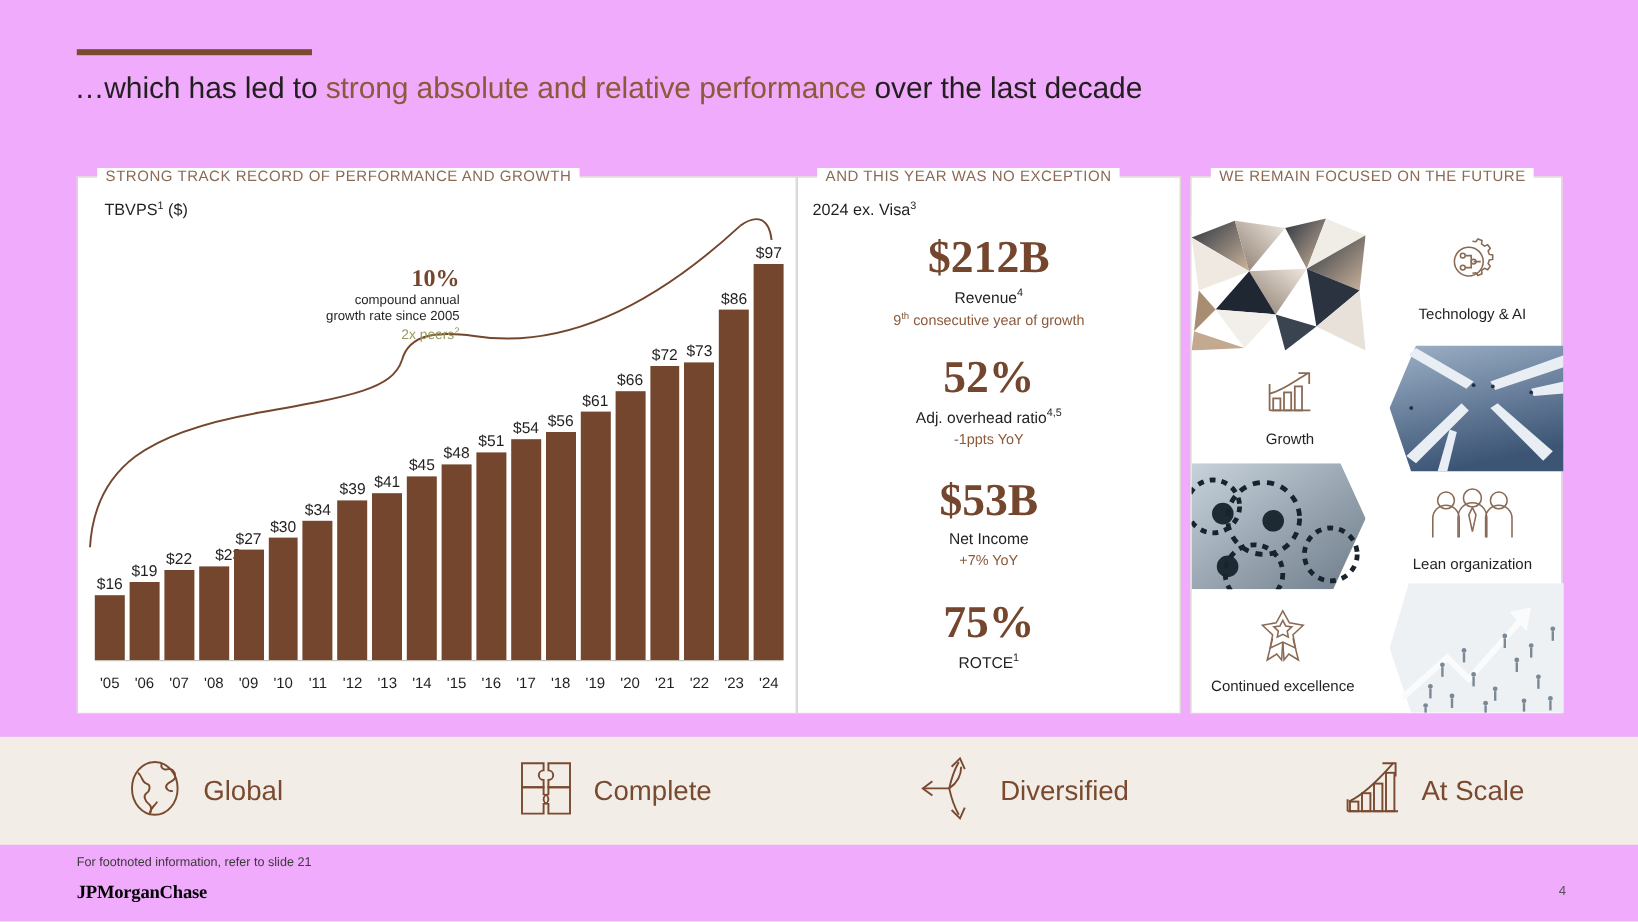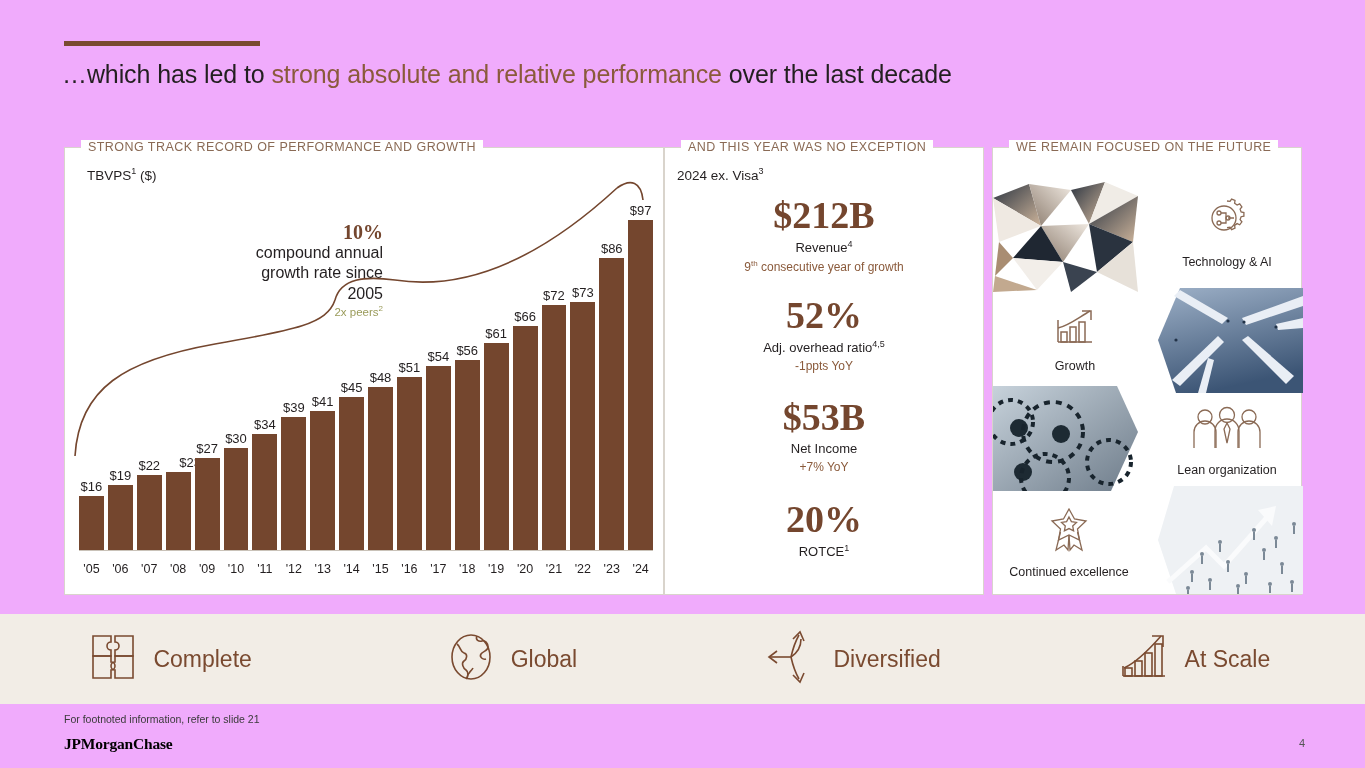--- a/index.html
+++ b/index.html
@@ -65,21 +65,21 @@
     display:flex; gap:4px;
   }
   .xtick { flex:1 1 0; text-align:center; font-size:12.5px; color:#231f20; }
 
   .cagr {
     position:absolute; left:178px; top:73px; width:140px;
     text-align:right;
   }
   .cagr-big { font-family:"Liberation Serif", serif; font-weight:bold;
               font-size:20px; color:#74462E; line-height:1.1; }
-  .cagr-sub { font-size:16px; color:#231f20; line-height:1.28; }
+  .cagr-sub { font-size:11px; color:#231f20; line-height:1.28; }
   .cagr-peers { font-size:11.5px; color:#9A9B5A; }
   .cagr-peers sup { font-size:8px; }
   svg.brace { position:absolute; left:0; top:0; width:600px; height:448px;
               pointer-events:none; }
 
   
   .sub-note { position:absolute; left:12px; top:18px;
               font-size:13.5px; color:#231f20; }
   .sub-note sup { font-size:9px; }
   .stat { position:absolute; width:100%; text-align:center; }
@@ -273,21 +273,21 @@
           <div class="stat-val">52%</div>
           <div class="stat-lab">Adj. overhead ratio<sup>4,5</sup></div>
           <div class="stat-delta">-1ppts YoY</div>
         </div>
         <div class="stat" style="top: 250px;">
           <div class="stat-val">$53B</div>
           <div class="stat-lab">Net Income</div>
           <div class="stat-delta">+7% YoY</div>
         </div>
         <div class="stat" style="top: 352px;">
-          <div class="stat-val">20%</div>
+          <div class="stat-val">75%</div>
           <div class="stat-lab">ROTCE<sup>1</sup></div>
         </div>
       </div>
   </div>
 
   <div class="panel" id="panel-future">
     <div class="panel-title">WE REMAIN FOCUSED ON THE FUTURE</div>
 
     <div class="future-grid">
 
@@ -468,39 +468,39 @@
         <span class="lab">Continued excellence</span>
       </div>
 
     </div>
   </div>
 
   <div id="band">
     <div class="pillar">
       <span>
         <svg width="48" height="50" viewBox="0 0 48 50" fill="none" stroke="#7A4A30" stroke-width="1.6">
+          <ellipse cx="24" cy="25" rx="19" ry="22"></ellipse>
+          <path d="M10 12 c4 3 3 8 7 9 c4 1 3 6 0 8 c-3 2-1 7 2 9 c3 2 2 7 0 9"></path>
+          <path d="M30 4 c-2 4 2 6 5 5 c3-1 6 2 6 6 c0 4-5 4-7 7 c-2 3 2 6 5 5"></path>
+          <path d="M20 46 c0-5 4-6 6-10"></path>
+        </svg>
+      </span>
+      <span class="plabel">Global</span>
+    </div>
+
+    <div class="pillar">
+      <span>
+        <svg width="48" height="50" viewBox="0 0 48 50" fill="none" stroke="#7A4A30" stroke-width="1.6">
           <path d="M4 4 h18 v6 a4 4 0 0 0 0 8 v6 H4 Z"></path>
           <path d="M44 4 H26 v6 a4 4 0 0 1 0 8 v6 h18 Z"></path>
           <path d="M4 24 h18 v6 a4 4 0 0 1 0 8 v8 H4 Z"></path>
           <path d="M44 24 H26 v6 a4 4 0 0 0 0 8 v8 h18 Z"></path>
         </svg>
       </span>
       <span class="plabel">Complete</span>
-    </div>
-
-    <div class="pillar">
-      <span>
-        <svg width="48" height="50" viewBox="0 0 48 50" fill="none" stroke="#7A4A30" stroke-width="1.6">
-          <ellipse cx="24" cy="25" rx="19" ry="22"></ellipse>
-          <path d="M10 12 c4 3 3 8 7 9 c4 1 3 6 0 8 c-3 2-1 7 2 9 c3 2 2 7 0 9"></path>
-          <path d="M30 4 c-2 4 2 6 5 5 c3-1 6 2 6 6 c0 4-5 4-7 7 c-2 3 2 6 5 5"></path>
-          <path d="M20 46 c0-5 4-6 6-10"></path>
-        </svg>
-      </span>
-      <span class="plabel">Global</span>
     </div>
 
     <div class="pillar">
       <span>
         <svg width="52" height="54" viewBox="0 0 52 54" fill="none" stroke="#7A4A30" stroke-width="1.6">
           <path d="M26 27 C28 18, 30 12, 34 5"></path>
           <path d="M28 9 L35 2 L39 11"></path>
           <path d="M26 27 C28 36, 30 42, 34 49"></path>
           <path d="M39 43 L35 52 L28 45"></path>
           <path d="M26 27 C19 27, 12 27, 5 27"></path>

